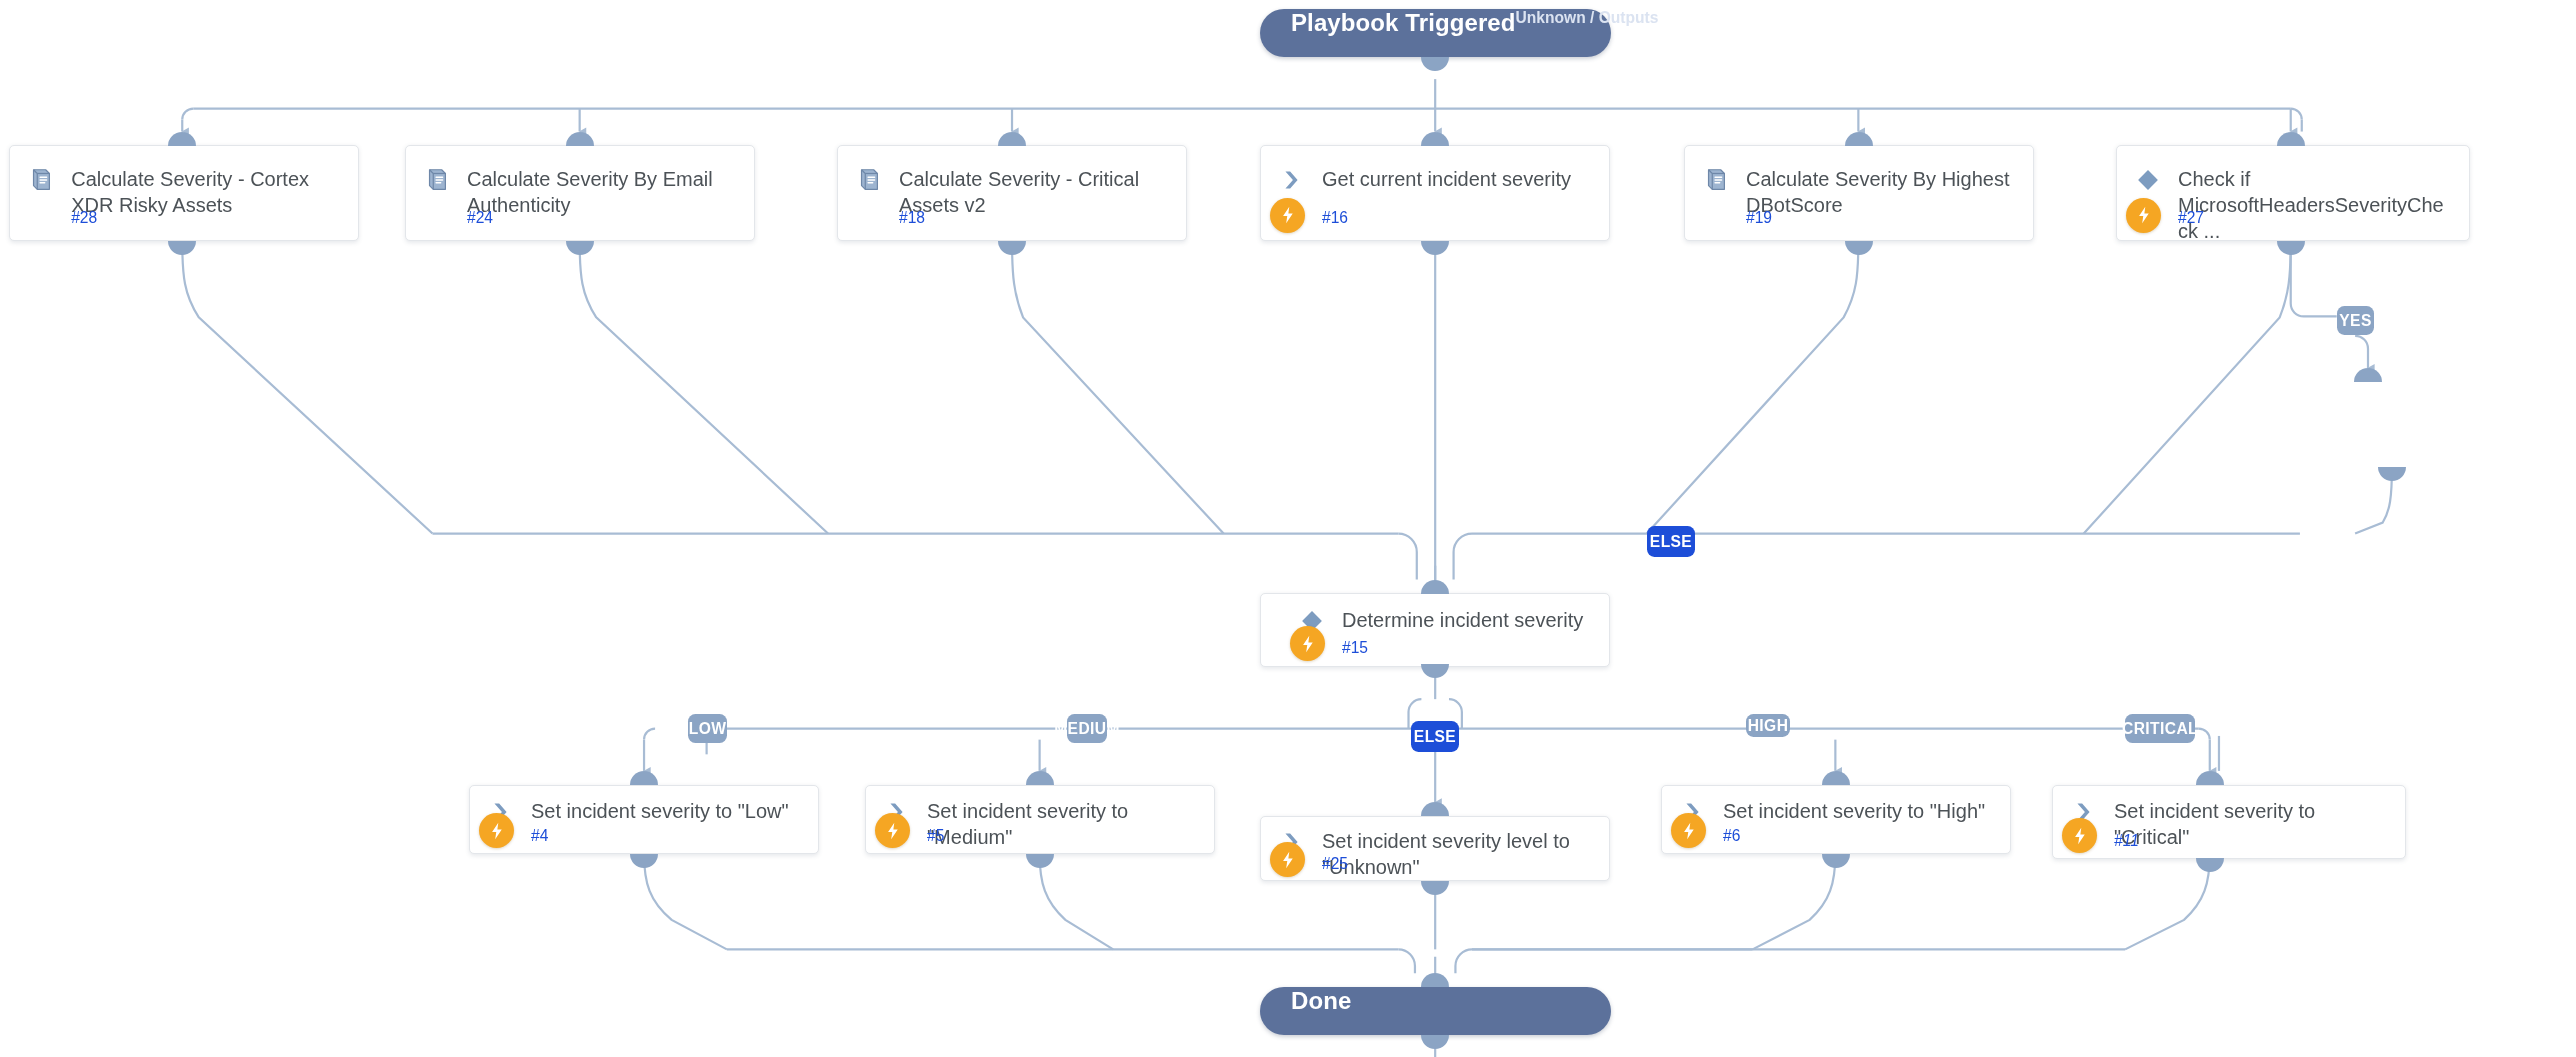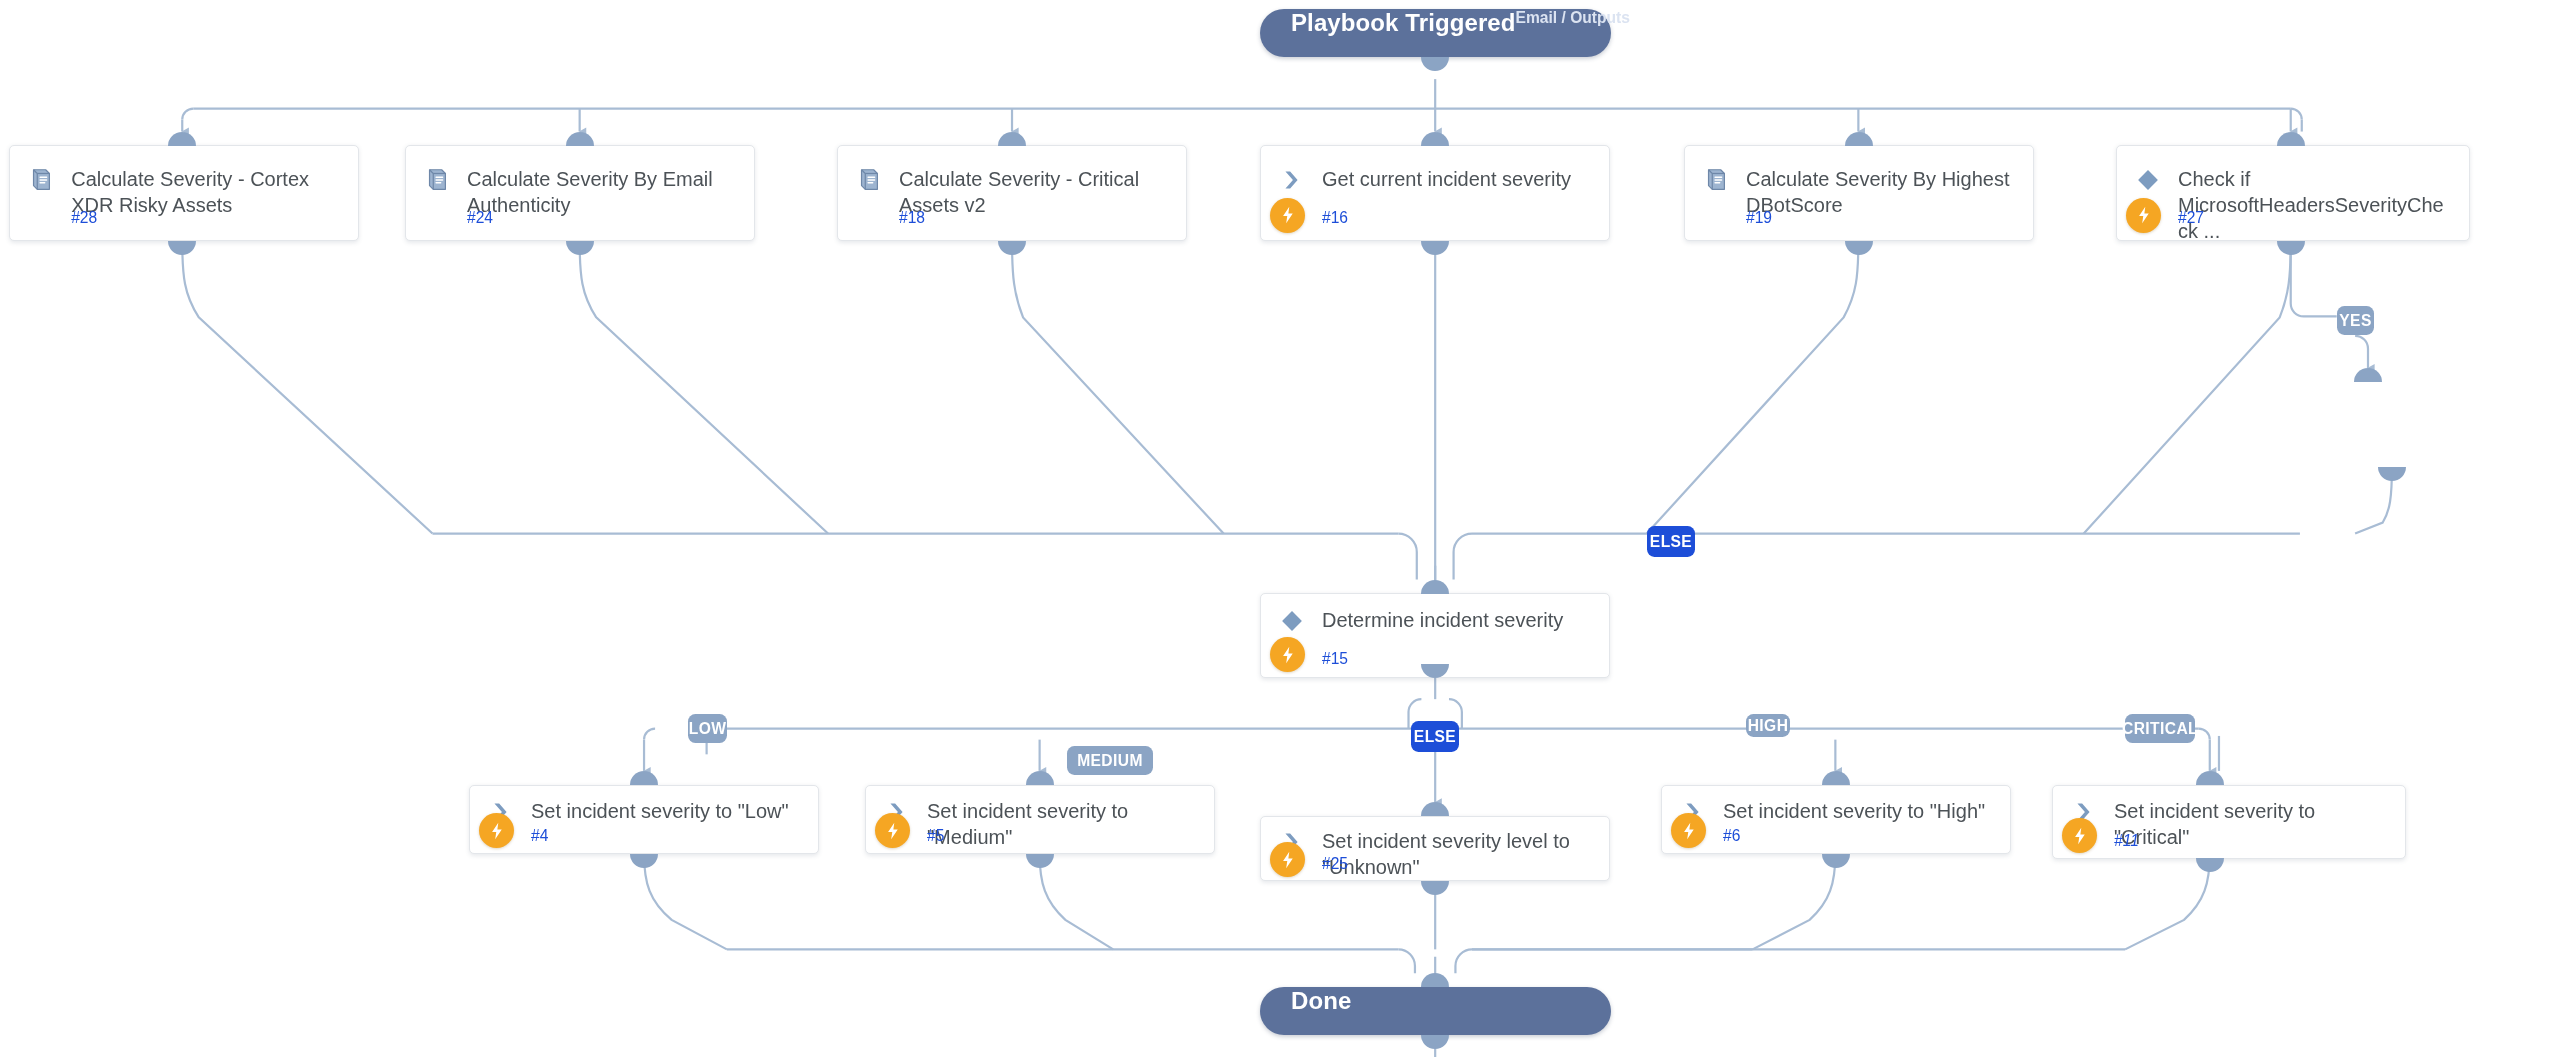--- a/index.html
+++ b/index.html
@@ -224,21 +224,21 @@
       <path d="M1520,1032 A18,18 0 0 1 1538,1050 L1538,1058"></path>
       <path d="M1600,1032 A18,18 0 0 0 1582,1050 L1582,1058"></path>
       <path d="M1560,1040 L1560,1070" marker-end="url(#arrow)"></path>
 
       <path d="M1560,1133 L1560,1149"></path>
     </g>
   </svg>
 
   <div class="terminal" style="left:1260px; top:9.2px; width:351px; height:48px;">
     <span class="t-title">Playbook Triggered</span>
-    <span class="t-sub">Email / Outputs</span>
+    <span class="t-sub">Unknown / Outputs</span>
   </div>
   <div class="port bottom" style="left:1421px; top:57px;"></div>
 
   <div class="port top" style="left:168px; top:132px;"></div>
   <div class="node" style="left:9.2px; top:145px; width:350px; height:96px;">
     <div class="node-body">
       <span class="type-icon">
         <svg width="28" height="28" viewBox="0 0 30 30">
           <path d="M7,4 L20,4 L24,8 L24,25 L11,25 L7,21 Z" fill="#9db4d0" stroke="#6e87a8" stroke-width="1.3" stroke-linejoin="round"></path>
           <path d="M7,4 L11,8 L11,25" fill="none" stroke="#6e87a8" stroke-width="1.3"></path>
@@ -346,42 +346,42 @@
   </div>
 
   <div class="port top" style="left:2354px; top:368px;"></div>
   <div class="port bottom" style="left:2378px; top:467px;"></div>
 
   <div class="elabel els" style="left:1647px; top:526px; width:48px; height:31px;">
     <span>ELSE</span>
   </div>
 
   <div class="port top" style="left:1421px; top:580px;"></div>
-  <div class="node" style="left:1260px; top:593px; width:350px; height:85px;">
+  <div class="node" style="left:1260px; top:593px; width:350px; height:74px;padding-left:20px;">
     <div class="node-body" style="padding-top:13px;">
       <span class="type-icon" style="top:13px;">
         <svg width="28" height="28" viewBox="0 0 30 30">
           <rect x="7.5" y="7.5" width="15" height="15" transform="rotate(45 15 15)" fill="#7d9cc0"></rect>
         </svg>
       </span>
       <div class="node-title">Determine incident severity</div>
       <span class="auto-badge" style="bottom:4.6px;">
         <svg width="20" height="20" viewBox="0 0 22 22">
           <path d="M12.4,2 L5.6,12.2 L10.2,12.2 L9,20 L16.2,9.4 L11.4,9.4 Z" fill="#ffffff"></path>
         </svg>
       </span>
       <div class="node-id" style="bottom:9.2px;">#15</div>
     </div>
   </div>
   <div class="port bottom" style="left:1421px; top:664px;"></div>
 
   <div class="elabel cond" style="left:688px; top:714px; width:39px; height:29px;">
     <span>LOW</span>
   </div>
-  <div class="elabel cond" style="left:1067px; top:746px; width:86px; height:29px;">
+  <div class="elabel cond" style="left:1067px; top:714px; width:40px; height:29px;">
     <span>MEDIUM</span>
   </div>
   <div class="elabel els" style="left:1411px; top:721px; width:48px; height:31px;">
     <span>ELSE</span>
   </div>
   <div class="elabel cond" style="left:1746px; top:714px; width:44px; height:23px;">
     <span>HIGH</span>
   </div>
   <div class="elabel cond" style="left:2125px; top:714px; width:70px; height:29px;">
     <span>CRITICAL</span>

